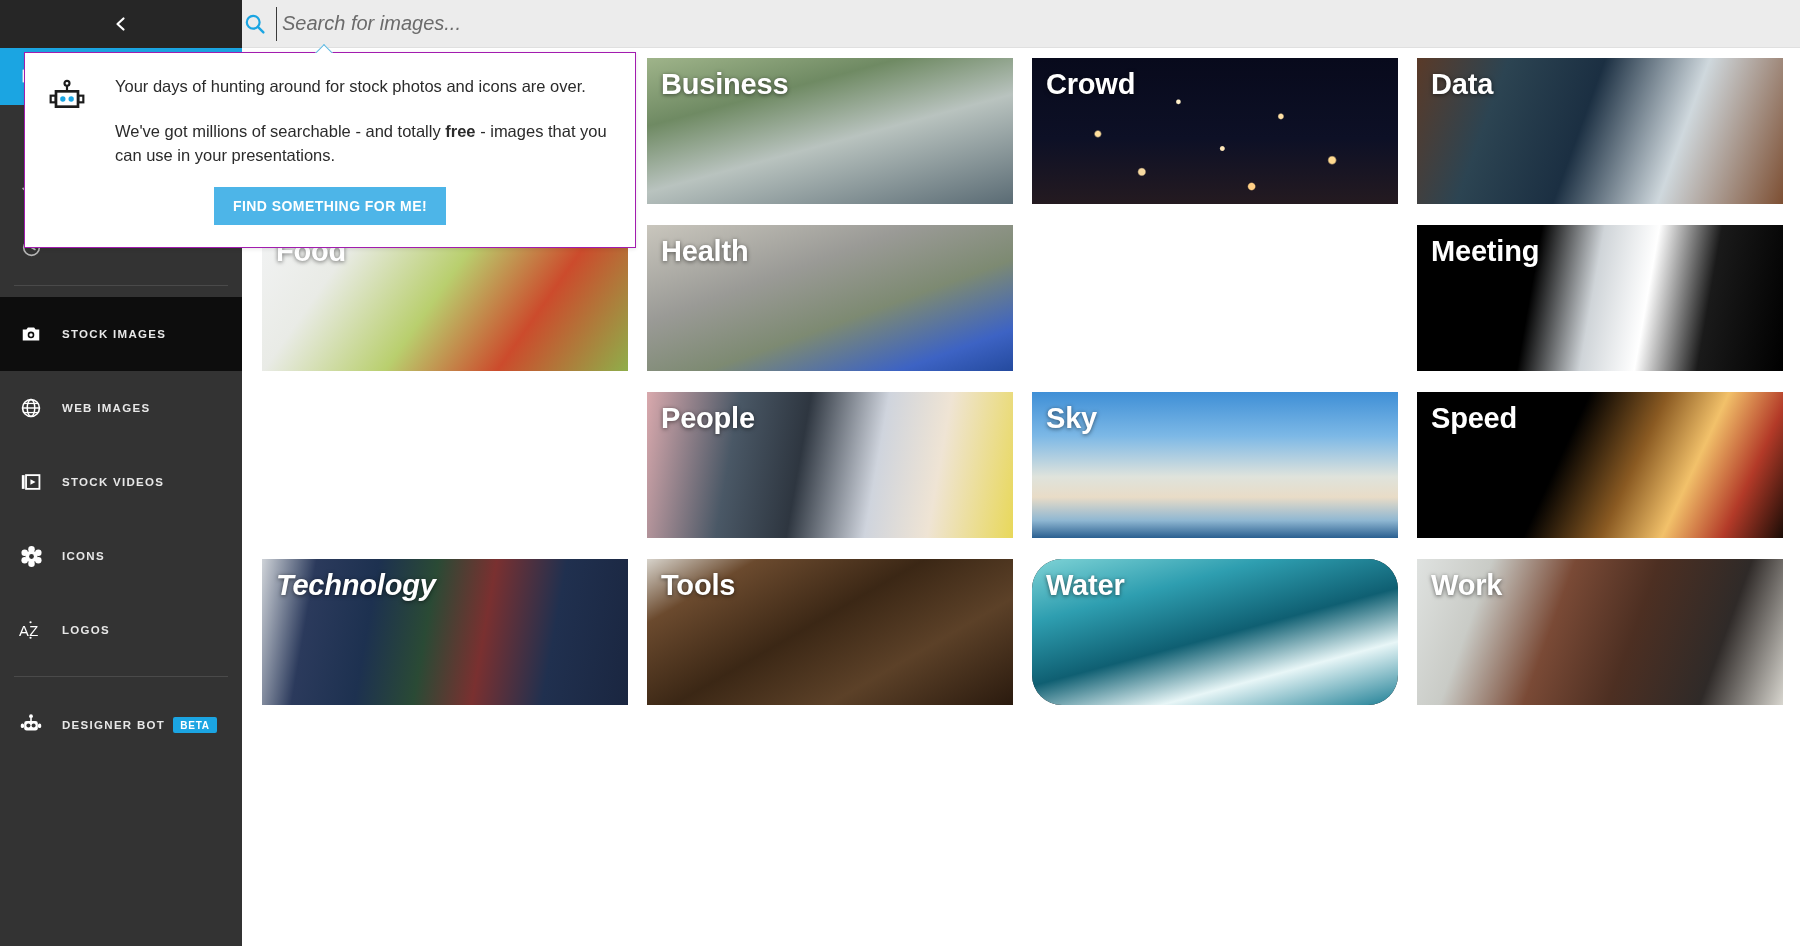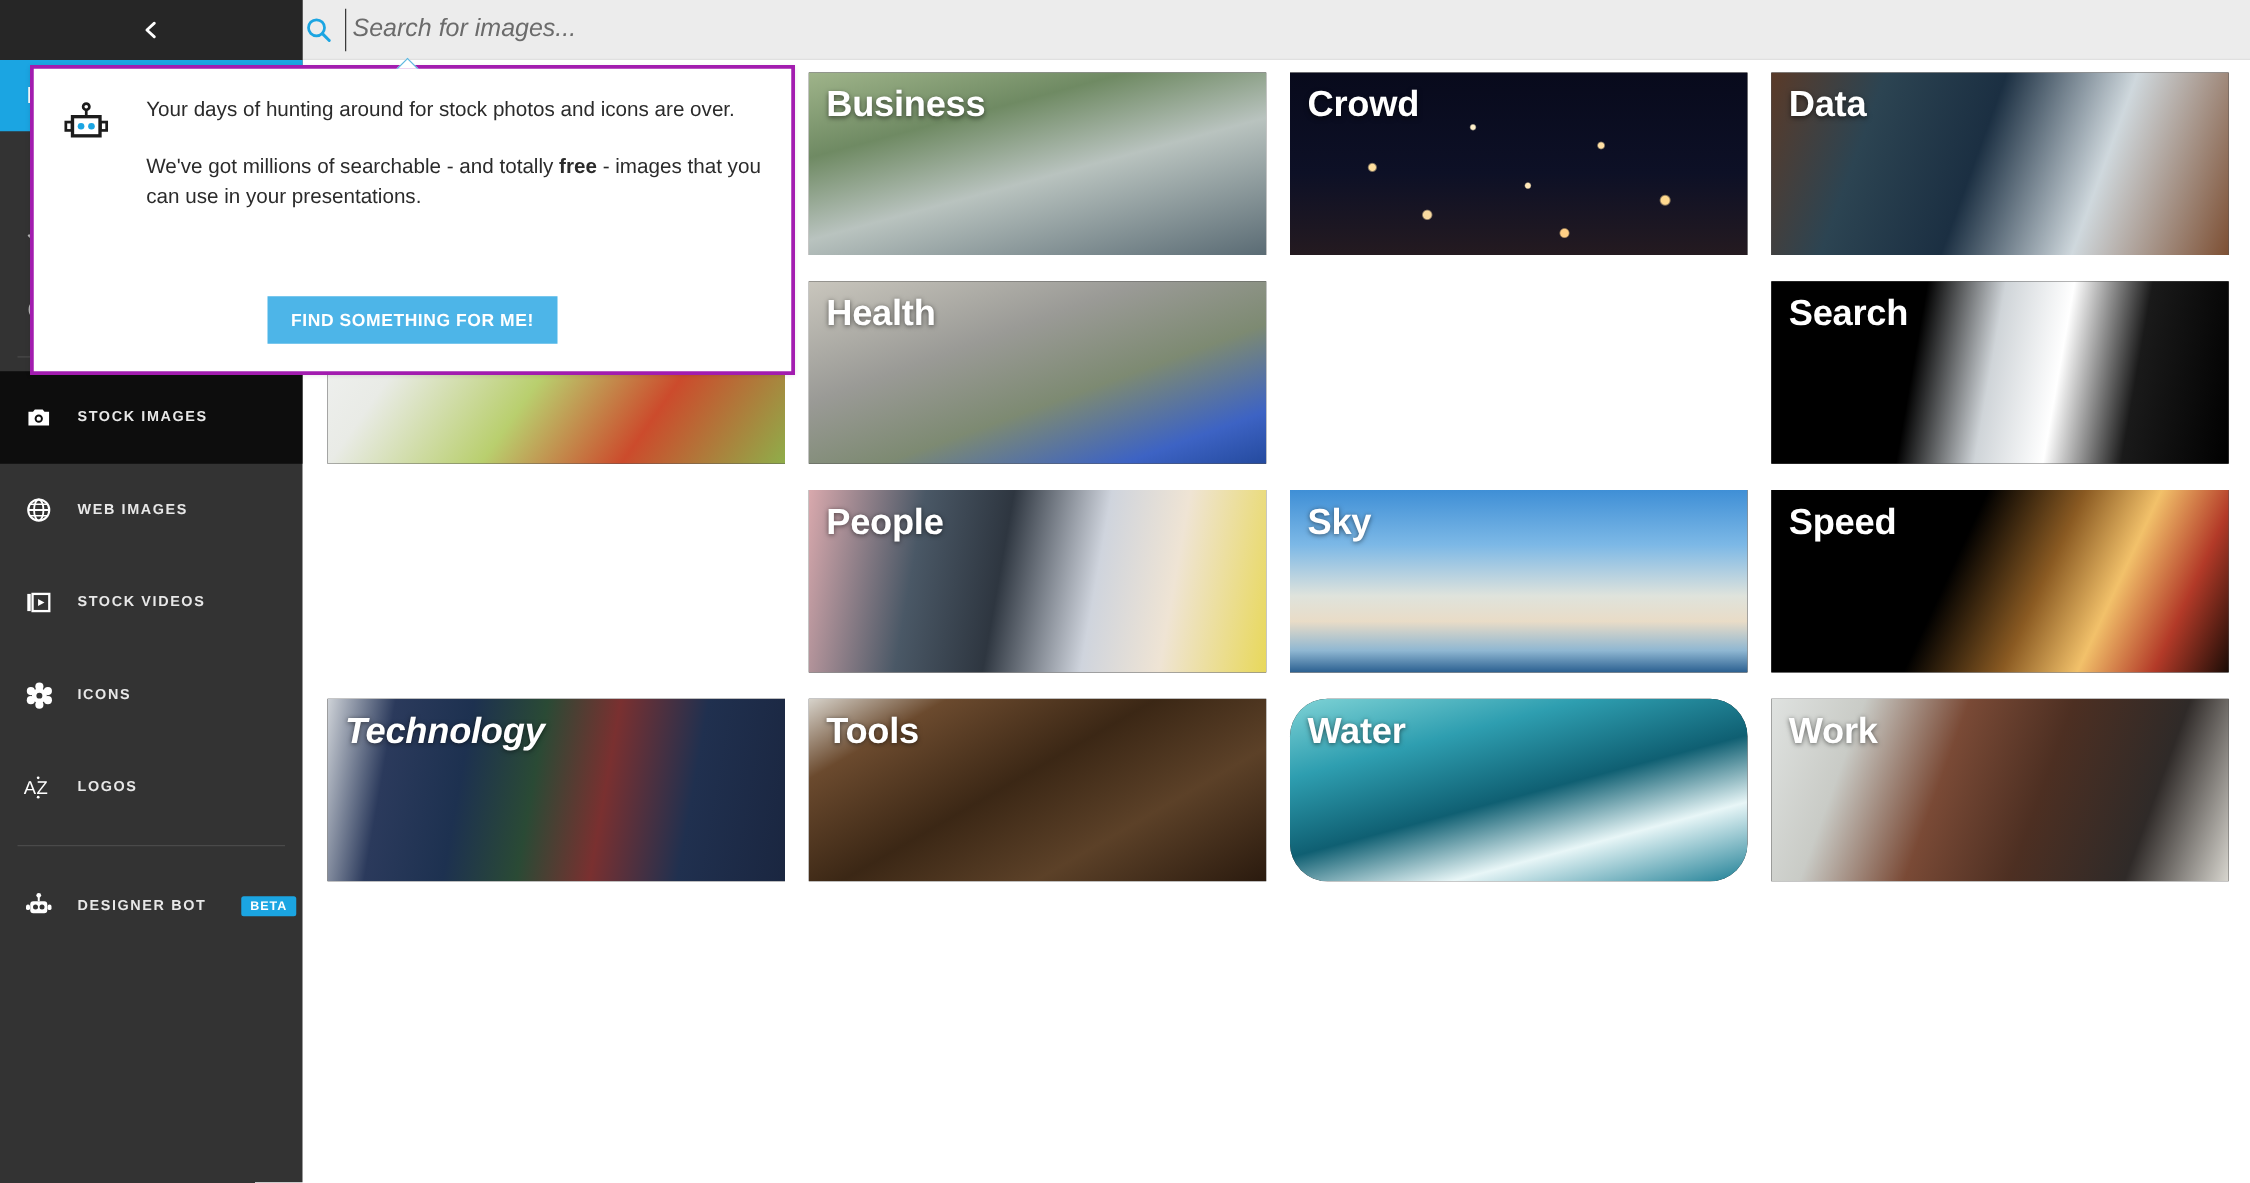--- a/index.html
+++ b/index.html
@@ -87,21 +87,21 @@
     white-space: nowrap;
   }
   .beta-badge {
     display: inline-block;
     background: #1ba5e2;
     color: #ffffff;
     font-size: 10px;
     font-weight: bold;
     letter-spacing: 0.8px;
     padding: 3px 7px 2px 7px;
-    margin-left: 28px;
+    margin-left: 8px;
     border-radius: 2px;
     vertical-align: middle;
   }
 
   
   #topbar {
     position: absolute; left: 242px; top: 0;
     width: 1558px; height: 48px;
     background: #ececec;
     display: flex; align-items: center;
@@ -161,23 +161,23 @@
     letter-spacing: -0.2px;
     text-shadow: 0 1px 4px rgba(0,0,0,0.55);
     line-height: 1.15;
     pointer-events: none;
   }
 
   
   #popover {
     position: absolute;
     left: 24px; top: 52px;
-    width: 612px; height: 248px;
+    width: 612px; height: 196px;
     background: #ffffff;
-    border: 3px solid #a21caf;
+    border: 1px solid #a21caf;
     z-index: 40;
     box-shadow: 0 1px 4px rgba(0,0,0,0.10);
   }
   #popover-arrow {
     position: absolute;
     left: 290px; top: -9px;
     width: 18px; height: 9px;
     overflow: hidden;
   }
   #popover-arrow::after {
@@ -394,21 +394,21 @@
         <div class="tile" style="grid-area: 2 / 1;">
           <div class="tile-art" style="background: linear-gradient(125deg, rgb(242, 243, 244) 0%, rgb(233, 235, 230) 22%, rgb(185, 207, 110) 48%, rgb(204, 75, 44) 72%, rgb(143, 174, 74) 100%);"></div>
           <div class="tile-label">Food</div>
         </div>
         <div class="tile" style="grid-area: 2 / 2;">
           <div class="tile-art" style="background: linear-gradient(160deg, rgb(201, 198, 189) 0%, rgb(154, 154, 150) 35%, rgb(125, 138, 114) 60%, rgb(61, 99, 196) 85%, rgb(36, 74, 158) 100%);"></div>
           <div class="tile-label">Health</div>
         </div>
         <div class="tile" style="grid-area: 2 / 4;">
           <div class="tile-art" style="background: linear-gradient(100deg, rgb(0, 0, 0) 0%, rgb(0, 0, 0) 32%, rgb(207, 212, 216) 48%, rgb(255, 255, 255) 62%, rgb(26, 26, 26) 78%, rgb(0, 0, 0) 100%);"></div>
-          <div class="tile-label">Search</div>
+          <div class="tile-label">Meeting</div>
         </div>
         <div class="tile" style="grid-area: 3 / 2;">
           <div class="tile-art" style="background: linear-gradient(100deg, rgb(217, 169, 173) 0%, rgb(74, 88, 102) 24%, rgb(46, 54, 64) 42%, rgb(207, 212, 221) 62%, rgb(239, 228, 212) 78%, rgb(232, 216, 90) 100%);"></div>
           <div class="tile-label">People</div>
         </div>
         <div class="tile" style="grid-area: 3 / 3;">
           <div class="tile-art" style="background: linear-gradient(rgb(63, 143, 214) 0%, rgb(124, 184, 230) 30%, rgb(223, 227, 220) 58%, rgb(233, 220, 199) 72%, rgb(143, 183, 210) 88%, rgb(42, 95, 144) 100%);"></div>
           <div class="tile-label">Sky</div>
         </div>
         <div class="tile" style="grid-area: 3 / 4;">

